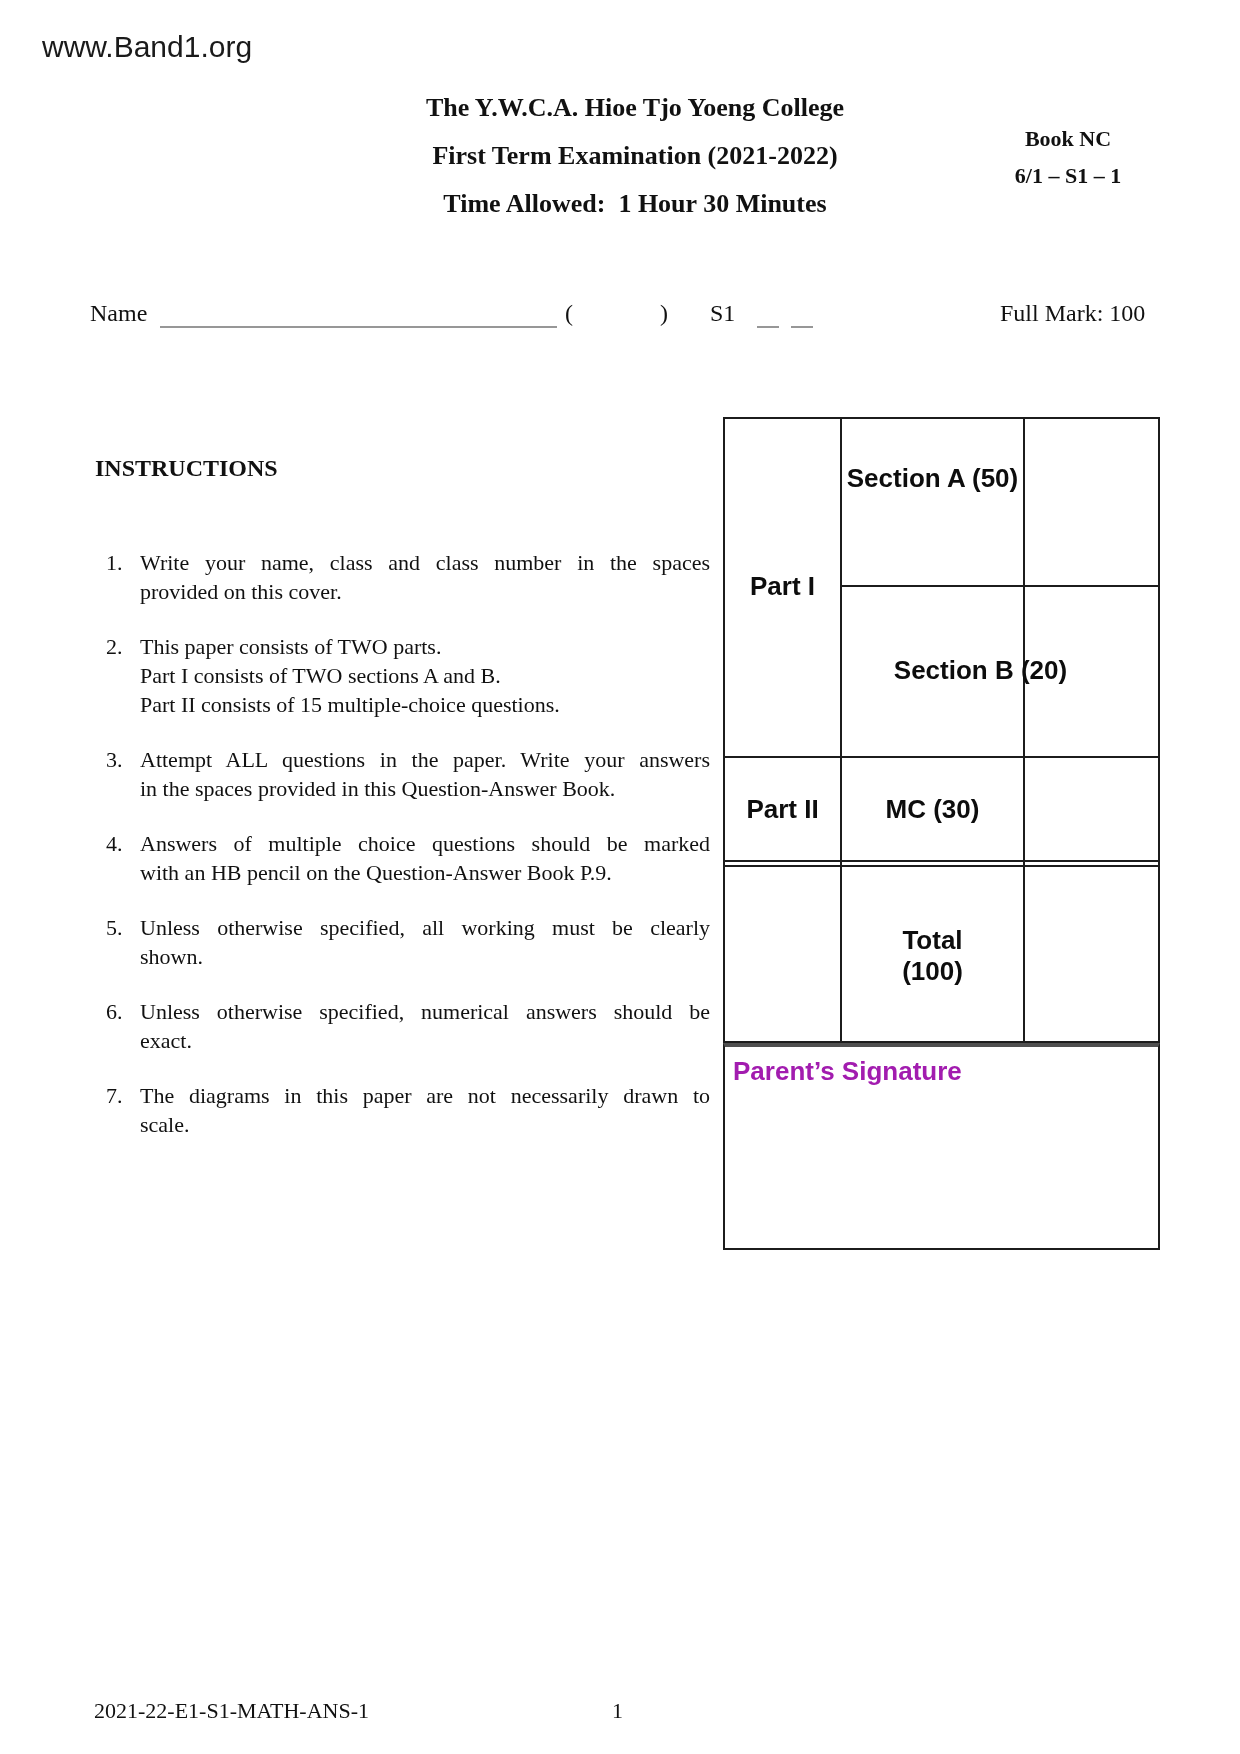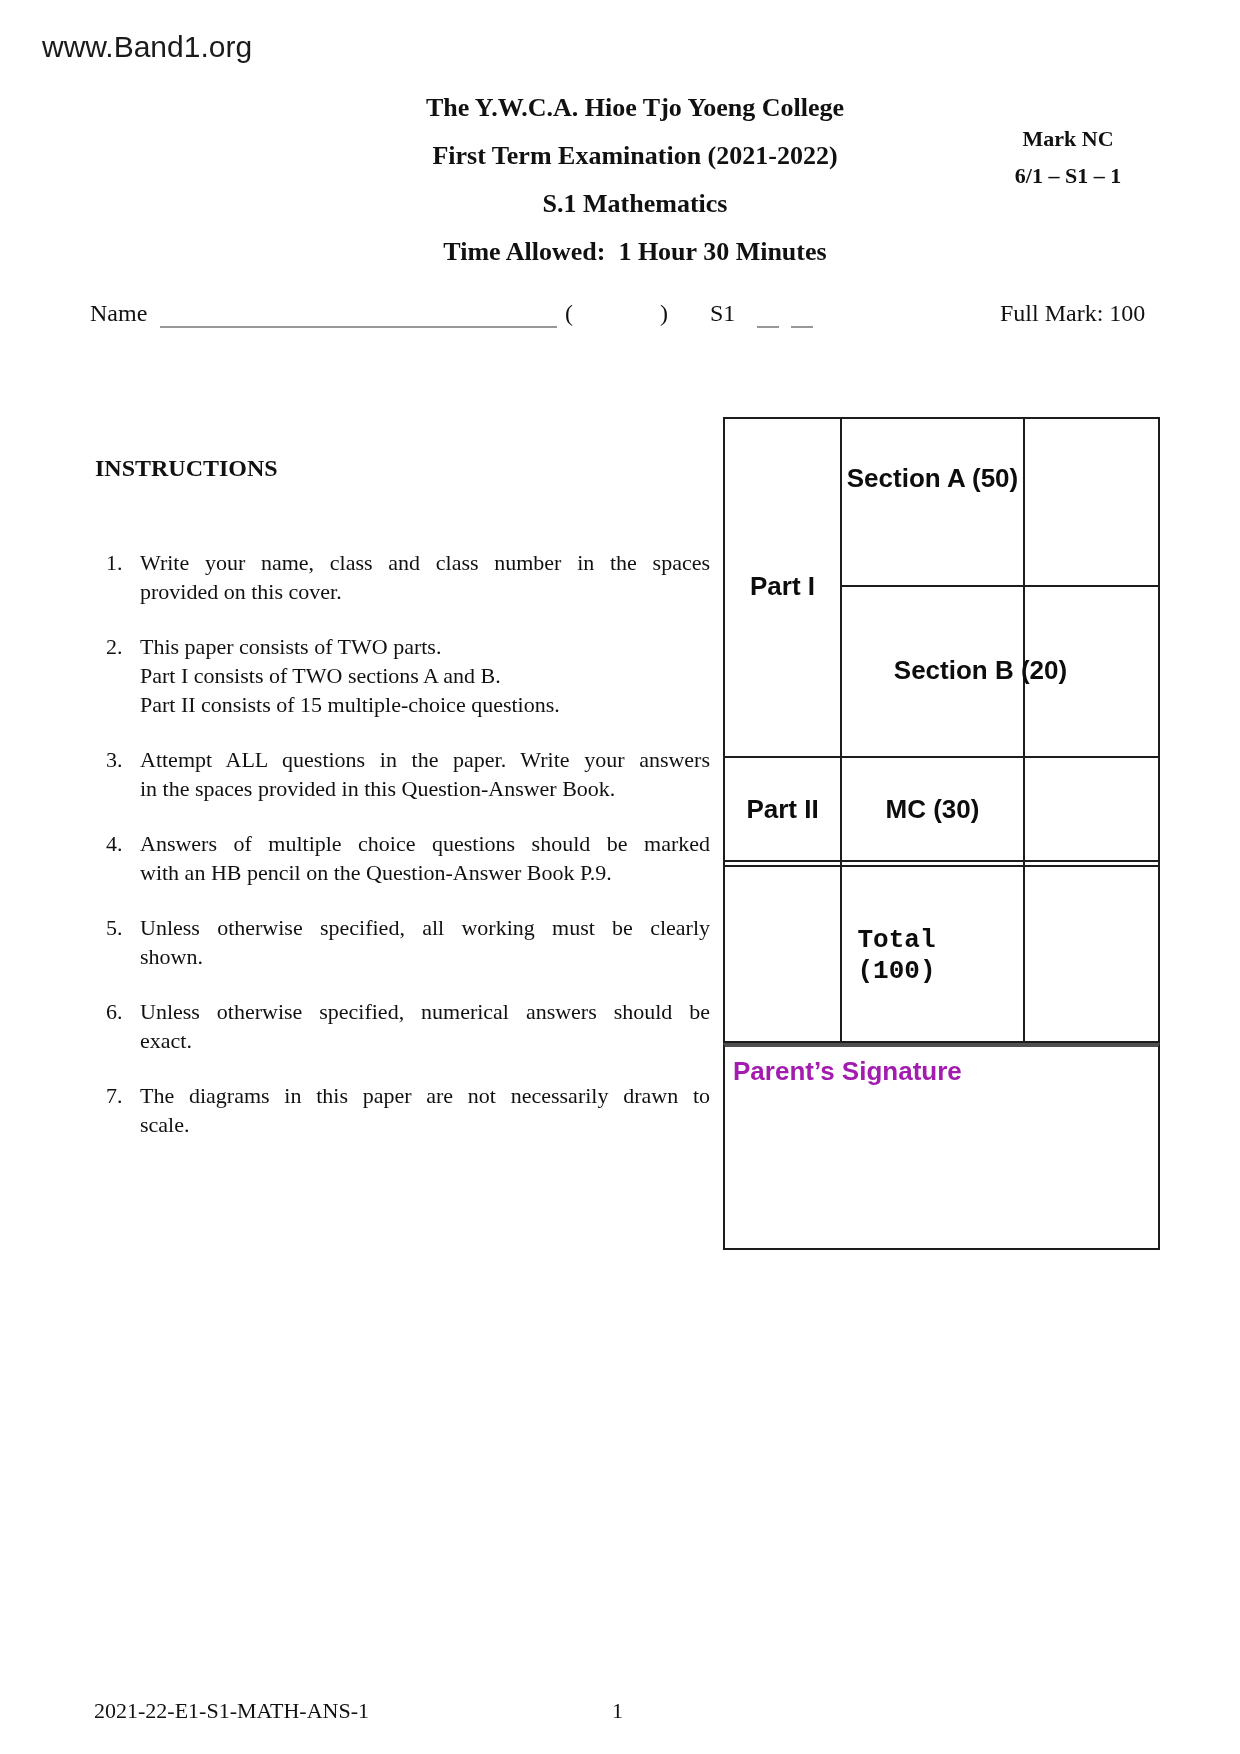--- a/index.html
+++ b/index.html
@@ -56,26 +56,25 @@
 </head>
 <body>
 
 <div class="page">
 
   <div class="abs watermark">www.Band1.org</div>
 
   <div class="abs titles">
     <div>The Y.W.C.A. Hioe Tjo Yoeng College</div>
     <div>First Term Examination (2021-2022)</div>
-    <div>S.1 Mathematics</div>
     <div>Time Allowed:&nbsp; 1 Hour 30 Minutes</div>
   </div>
 
   <div class="abs teacher-block">
-    <div>Mark NC</div>
+    <div>Book NC</div>
     <div>6/1 – S1 – 1</div>
   </div>
 
   <div class="abs name-row-item" style="left:90px;">Name</div>
   <div class="abs blank-line" style="left:160px; width:397px;"></div>
   <div class="abs name-row-item" style="left:565px;">(</div>
   <div class="abs name-row-item" style="left:660px;">)</div>
   <div class="abs name-row-item" style="left:710px;">S1</div>
   <div class="abs blank-line" style="left:757px; width:22px;"></div>
   <div class="abs blank-line" style="left:791px; width:22px;"></div>
@@ -149,21 +148,21 @@
     <div class="gline h-p12"></div>
     <div class="gline h-dbl1"></div>
     <div class="gline h-dbl2"></div>
   </div>
 
   <div class="abs cell-label" style="left:725px; width:115px; top:571px;">Part I</div>
   <div class="abs cell-label" style="left:842px; width:181px; top:463px;">Section A (50)</div>
   <div class="abs cell-label" style="left:890px; width:181px; top:655px;">Section B (20)</div>
   <div class="abs cell-label" style="left:725px; width:115px; top:794px;">Part II</div>
   <div class="abs cell-label" style="left:842px; width:181px; top:794px;">MC (30)</div>
-  <div class="abs cell-label" style="left:806px; width:181px; top:925px;font-family:Liberation Mono, monospace;">
+  <div class="abs cell-label" style="left:842px; width:181px; top:925px;">
     <div>Total</div>
     <div>(100)</div>
   </div>
 
   <div class="abs" style="left:1025px; top:419px; width:133px; height:164px;"></div>
   <div class="abs" style="left:1025px; top:587px; width:133px; height:167px;"></div>
   <div class="abs" style="left:1025px; top:758px; width:133px; height:100px;"></div>
   <div class="abs" style="left:1025px; top:868px; width:133px; height:173px;"></div>
 
   <div class="abs sig-box"></div>

